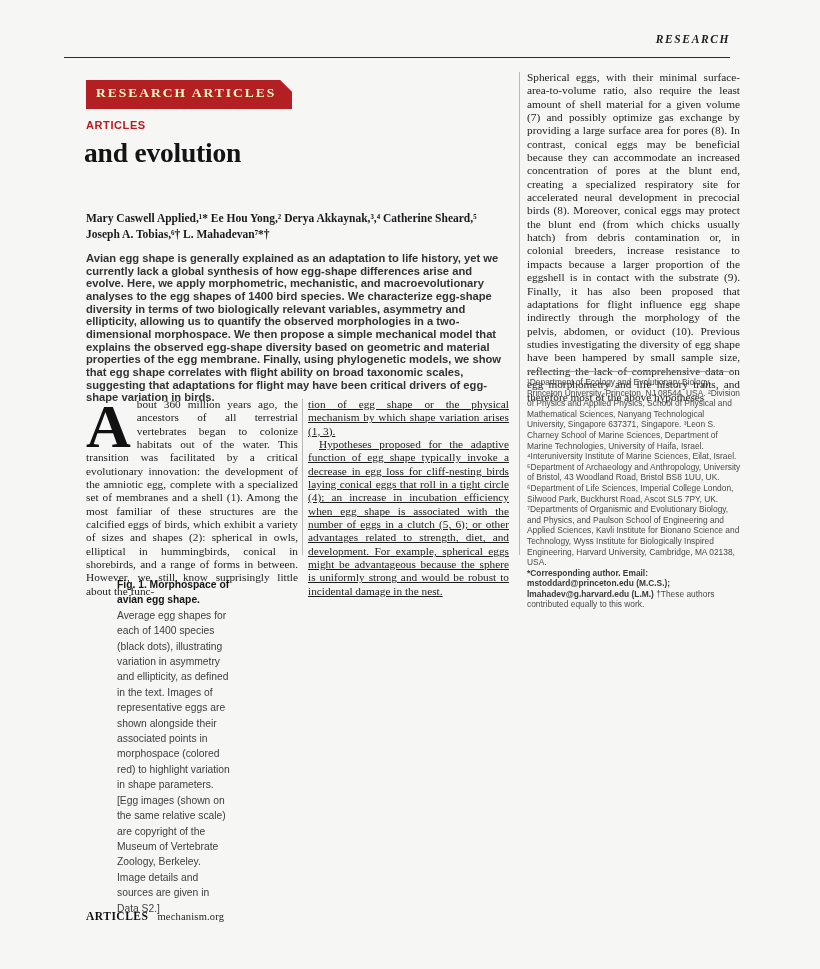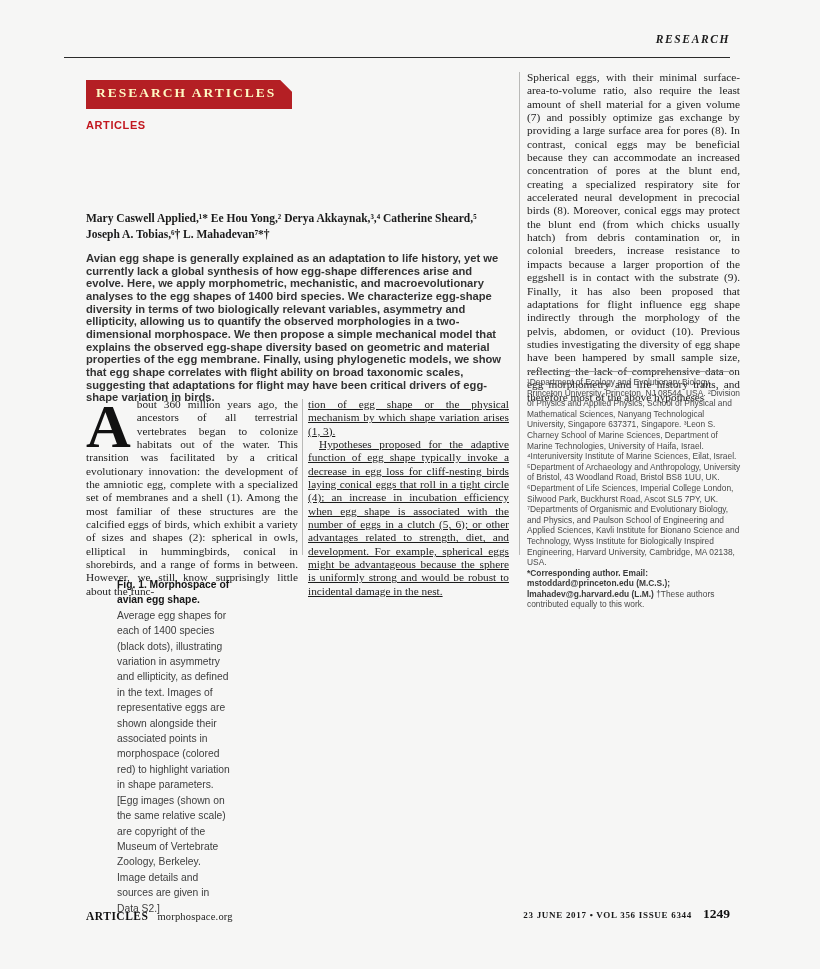--- a/index.html
+++ b/index.html
@@ -117,20 +117,21 @@
 <div class="page">
 
   <div class="running-head">RESEARCH</div>
   <div class="top-rule"></div>
 
   <div class="banner">RESEARCH ARTICLES</div>
 
   <div class="section-label">ARTICLES</div>
 
   <h1 class="title" style="margin:0; font-weight:bold;">
+    <span>and evolution</span>
   </h1>
 
   <div class="authors">
     <span>Mary Caswell Applied,¹* Ee Hou Yong,² Derya Akkaynak,³,⁴ Catherine Sheard,⁵</span>
     <span>Joseph A. Tobias,⁶† L. Mahadevan⁷*†</span>
   </div>
 
   <div class="abstract">Avian egg shape is generally explained as an adaptation to life history, yet we currently lack a global synthesis of how egg-shape differences arise and evolve. Here, we apply morphometric, mechanistic, and macroevolutionary analyses to the egg shapes of 1400 bird species. We characterize egg-shape diversity in terms of two biologically relevant variables, asymmetry and ellipticity, allowing us to quantify the observed morphologies in a two-dimensional morphospace. We then propose a simple mechanical model that explains the observed egg-shape diversity based on geometric and material properties of the egg membrane. Finally, using phylogenetic models, we show that egg shape correlates with flight ability on broad taxonomic scales, suggesting that adaptations for flight may have been critical drivers of egg-shape variation in birds.</div>
 
   <div class="bodycol col1">
@@ -157,20 +158,16 @@
     <div><span class="corr">*Corresponding author. Email: mstoddard@princeton.edu (M.C.S.); lmahadev@g.harvard.edu (L.M.)</span><span> †These authors contributed equally to this work.</span></div>
   </div>
 
   <div class="fig-caption">
     <span class="fig-label">Fig. 1. Morphospace of avian egg shape. </span><span>Average egg shapes for each of 1400 species (black dots), illustrating variation in asymmetry and ellipticity, as defined in the text. Images of representative eggs are shown alongside their associated points in morphospace (colored red) to highlight variation in shape parameters. [Egg images (shown on the same relative scale) are copyright of the Museum of Vertebrate Zoology, Berkeley. Image details and sources are given in Data S2.]</span>
   </div>
 
   <div class="figure-area"></div>
 
   <div class="footer-left">
-    <span>ARTICLES</span><span class="site">morphospace.org</span>
-  </div>
-  <div class="footer-right">
-    <span class="footer-issue">23 JUNE 2017 • VOL 356 ISSUE 6344</span>
-    <span class="footer-page">1249</span>
+    <span>ARTICLES</span><span class="site">mechanism.org</span>
   </div>
 
 </div>
 
 </body></html>

